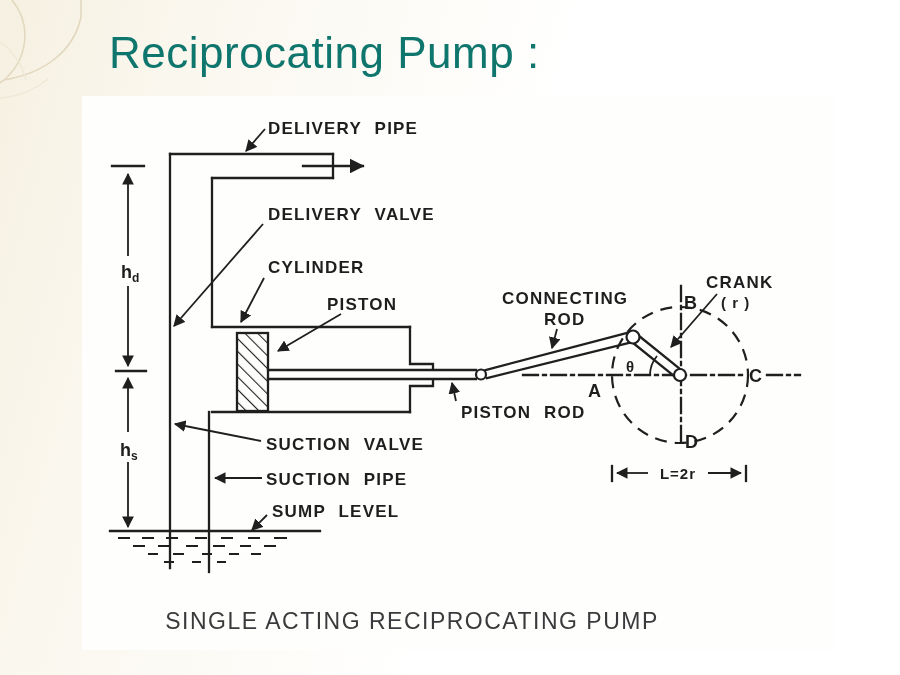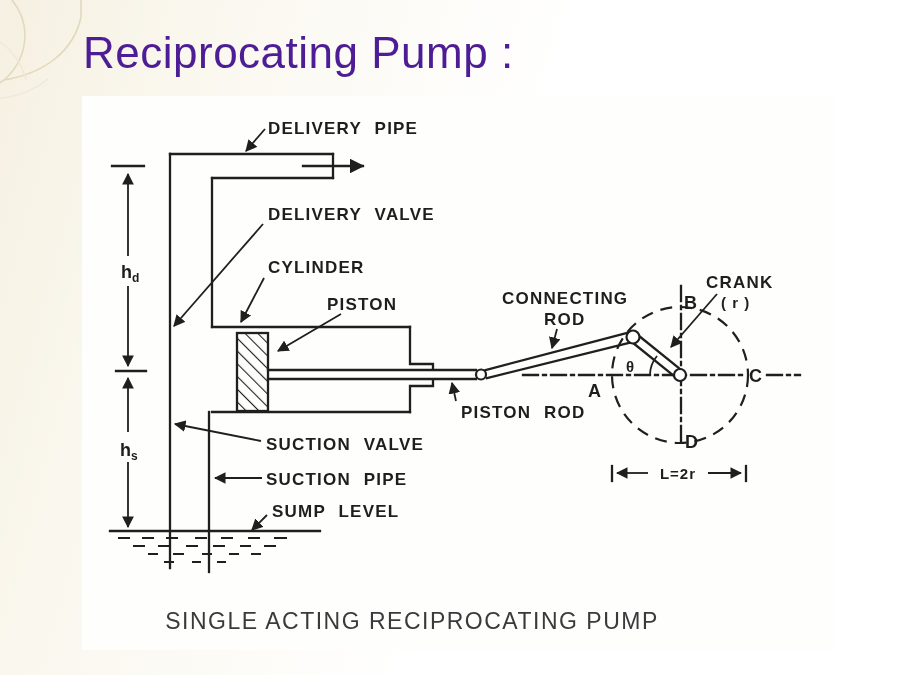--- a/index.html
+++ b/index.html
@@ -5,23 +5,23 @@
   html,body{margin:0;padding:0;}
   body{
     width:900px;height:675px;overflow:hidden;
     font-family:"Liberation Sans",sans-serif;
     background:linear-gradient(105deg,#F5F0E1 0%,#FAF7EE 18%,#FFFFFF 55%,#FFFFFF 100%);
     position:relative;
   }
   .slide{position:absolute;inset:0;}
   .corner-decoration{position:absolute;left:0;top:0;}
   .slide-title{
-    position:absolute;left:83px;top:28px;margin:0;
+    position:absolute;left:109px;top:28px;margin:0;
     font-size:44px;font-weight:400;letter-spacing:0.5px;
-    color:#4c1d95;
+    color:#0f766e;
   }
   .figure-svg{position:absolute;left:0;top:0;}
   .ink{stroke:#1F1F1F;stroke-width:2.3;fill:none;stroke-linecap:square;}
   .thin{stroke:#1F1F1F;stroke-width:1.8;fill:none;}
   .lbl{font:700 17px "Liberation Sans",sans-serif;letter-spacing:1.2px;word-spacing:7px;fill:#1E1E1E;}
   .lbl-sm{font:700 15px "Liberation Sans",sans-serif;letter-spacing:1px;fill:#1E1E1E;}
   .pt{font:700 18px "Liberation Sans",sans-serif;fill:#1E1E1E;}
   .cap{font:400 23px "Liberation Sans",sans-serif;letter-spacing:1.5px;fill:#3A3A3C;}
 </style>
 </head>

